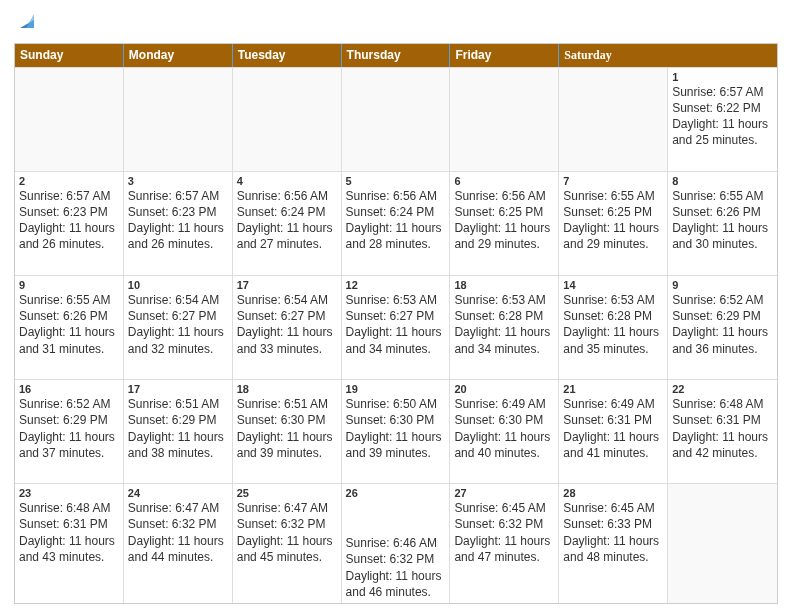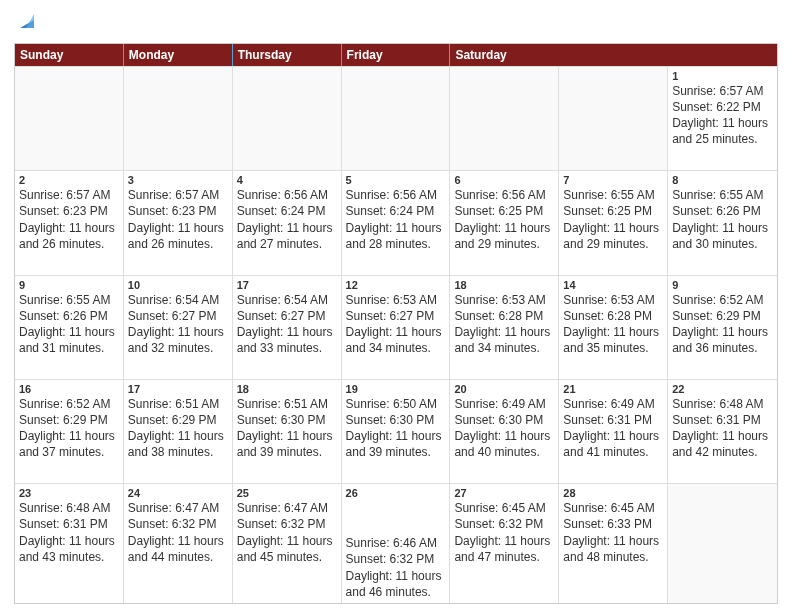--- a/index.html
+++ b/index.html
@@ -54,30 +54,30 @@
     }
     .calendar {
       flex: 1;
       display: flex;
       flex-direction: column;
       border: 1px solid #ccc;
     }
     .cal-header-row {
       display: grid;
       grid-template-columns: repeat(7, 1fr);
-      background: #7f1d1d;
+      background: #a16207;
     }
     .cal-header-cell {
       color: #fff;
       font-size: 12px;
       font-weight: bold;
       padding: 4px 5px;
       border-right: 1px solid #5a9fd4;
     }
-    .cal-header-cell:last-child { border-right: none; }
+    .cal-header-cell:last-child { border-right: none; font-family: Liberation Serif, serif; }
     .cal-body {
       flex: 1;
       display: flex;
       flex-direction: column;
     }
     .cal-week {
       display: grid;
       grid-template-columns: repeat(7, 1fr);
       flex: 1;
       border-top: 1px solid #ddd;
@@ -126,20 +126,21 @@
     <div class="title-area">
       <div class="month-title"></div>
       <div class="location"></div>
     </div>
   </div>
 
   <div class="calendar">
     <div class="cal-header-row" id="cal-header">
         <div class="cal-header-cell">Sunday</div>
         <div class="cal-header-cell">Monday</div>
+        <div class="cal-header-cell">Tuesday</div>
         <div class="cal-header-cell">Thursday</div>
         <div class="cal-header-cell">Friday</div>
         <div class="cal-header-cell">Saturday</div>
       </div>
     <div class="cal-body" id="cal-body">
         <div class="cal-week">
           <div class="cal-cell empty"></div>
           <div class="cal-cell empty"></div>
           <div class="cal-cell empty"></div>
           <div class="cal-cell empty"></div>

